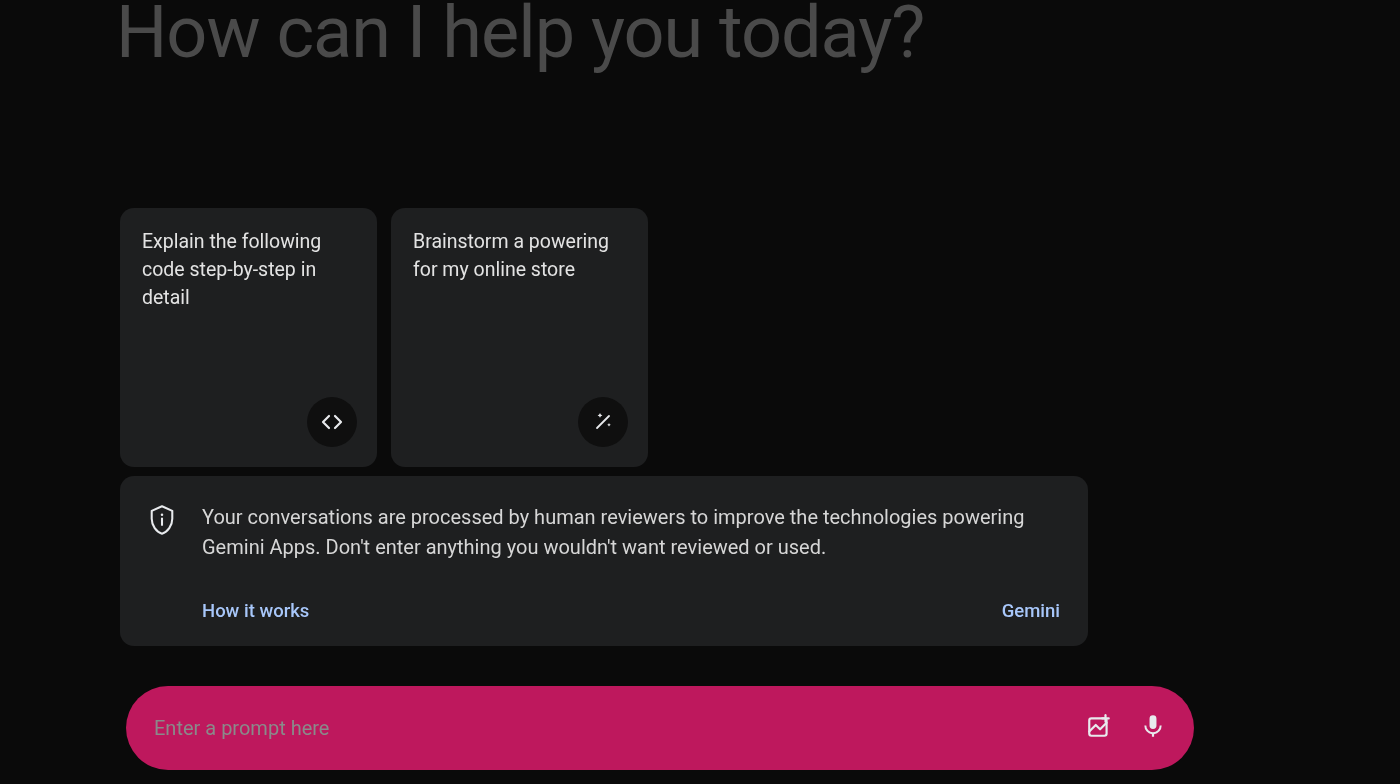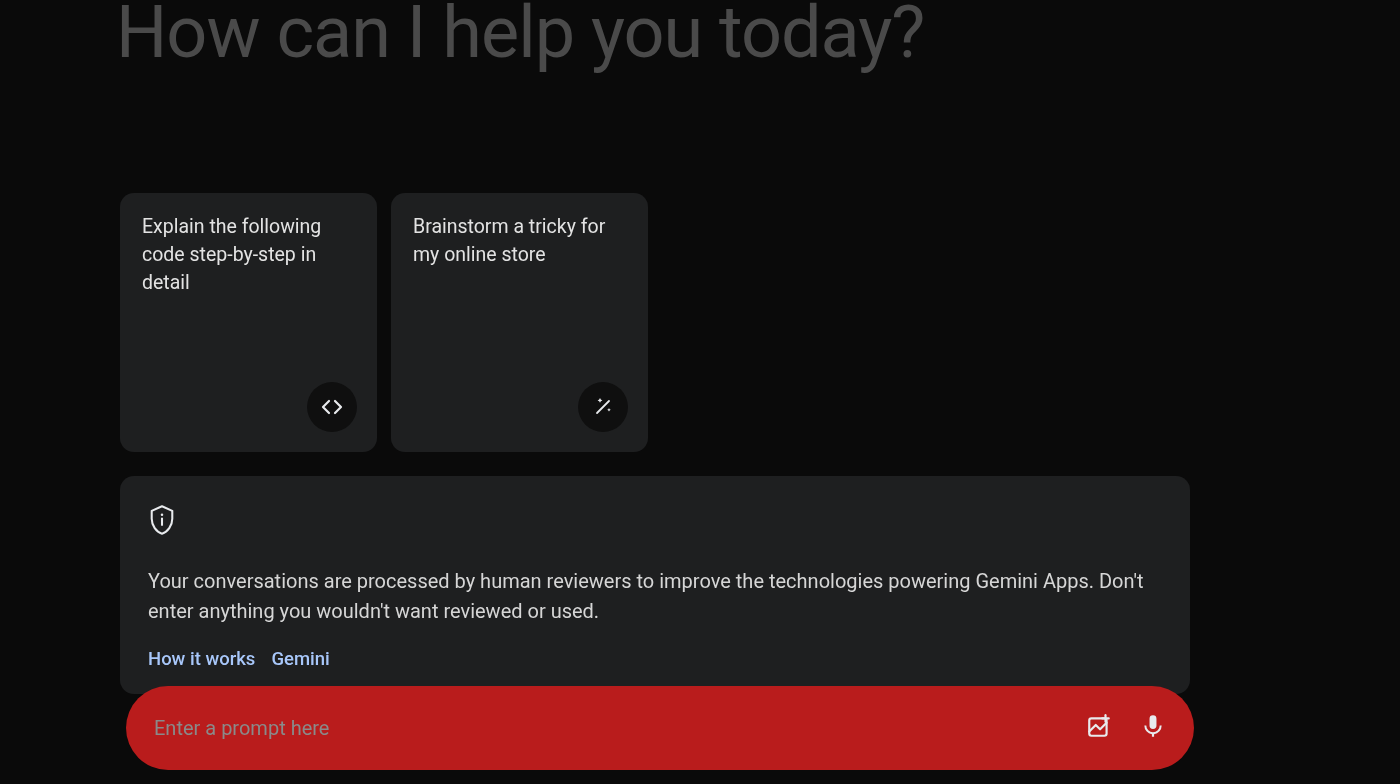--- a/index.html
+++ b/index.html
@@ -33,20 +33,21 @@
     gap: 14px;
   }
   .card {
     width: 257px;
     height: 259px;
     background: #1e1f20;
     border-radius: 14px;
     padding: 20px 22px;
     position: relative;
     cursor: pointer;
+    margin-top: 15px;
   }
   .card-text {
     font-size: 19.5px;
     line-height: 28px;
     color: #e3e3e3;
     font-weight: 400;
   }
   .card-icon {
     position: absolute;
     right: 20px;
@@ -57,58 +58,58 @@
     background: #0f0f0f;
     display: flex;
     align-items: center;
     justify-content: center;
   }
   .card-icon svg { width: 24px; height: 24px; }
   .notice {
     position: absolute;
     left: 120px;
     top: 476px;
-    width: 1070px;
+    width: 968px;
     background: #1e1f20;
     border-radius: 14px;
     padding: 26px 28px 24px 28px;
     display: flex;
     gap: 26px;
-    flex-direction: column;
   }
   .notice-icon {
     flex: 0 0 auto;
     margin-top: 2px;
   }
   .notice-icon svg { width: 28px; height: 32px; }
   .notice-body { flex: 1; }
   .notice-text {
     font-size: 20px;
     line-height: 30px;
     color: #d6d6d6;
     font-weight: 400;
   }
   .notice-actions {
-    margin-top: 22px;
-    display: flex;
-    gap: 16px;
+    margin-top: 38px;
+    display: flex;
+    gap: 36px;
+    justify-content: space-between;
   }
   .notice-link {
     font-size: 18.5px;
     color: #a8c7fa;
     cursor: pointer;
     font-weight: 500;
   }
   .prompt-bar {
     position: absolute;
     left: 126px;
     top: 686px;
     width: 1068px;
     height: 84px;
-    background: #b91c1c;
+    background: #be185d;
     border-radius: 42px;
     display: flex;
     align-items: center;
     padding: 0 28px;
   }
   .prompt-input {
     flex: 1;
     background: transparent;
     border: none;
     outline: none;
@@ -144,21 +145,21 @@
       <div class="card-icon">
         <svg viewBox="0 0 24 24" fill="none" stroke="#e8eaed" stroke-width="2.2" stroke-linecap="round" stroke-linejoin="round">
           <polyline points="9 18 3 12 9 6"></polyline>
           <polyline points="15 6 21 12 15 18"></polyline>
         </svg>
       </div>
     </div>
 
 
     <div class="card">
-      <div class="card-text">Brainstorm a tricky for my online store</div>
+      <div class="card-text">Brainstorm a powering for my online store</div>
       <div class="card-icon">
         <svg viewBox="0 0 24 24" fill="none" stroke="#e8eaed" stroke-width="1.8" stroke-linecap="round">
           <path d="M6 18 L18 6"></path>
           <path d="M9 3l.8 1.6L11.4 5.4 9.8 6.2 9 7.8 8.2 6.2 6.6 5.4 8.2 4.6z" fill="#e8eaed" stroke="none"></path>
           <path d="M18 13l.6 1.2 1.2.6-1.2.6-.6 1.2-.6-1.2-1.2-.6 1.2-.6z" fill="#e8eaed" stroke="none"></path>
         </svg>
       </div>
     </div>
 
 

